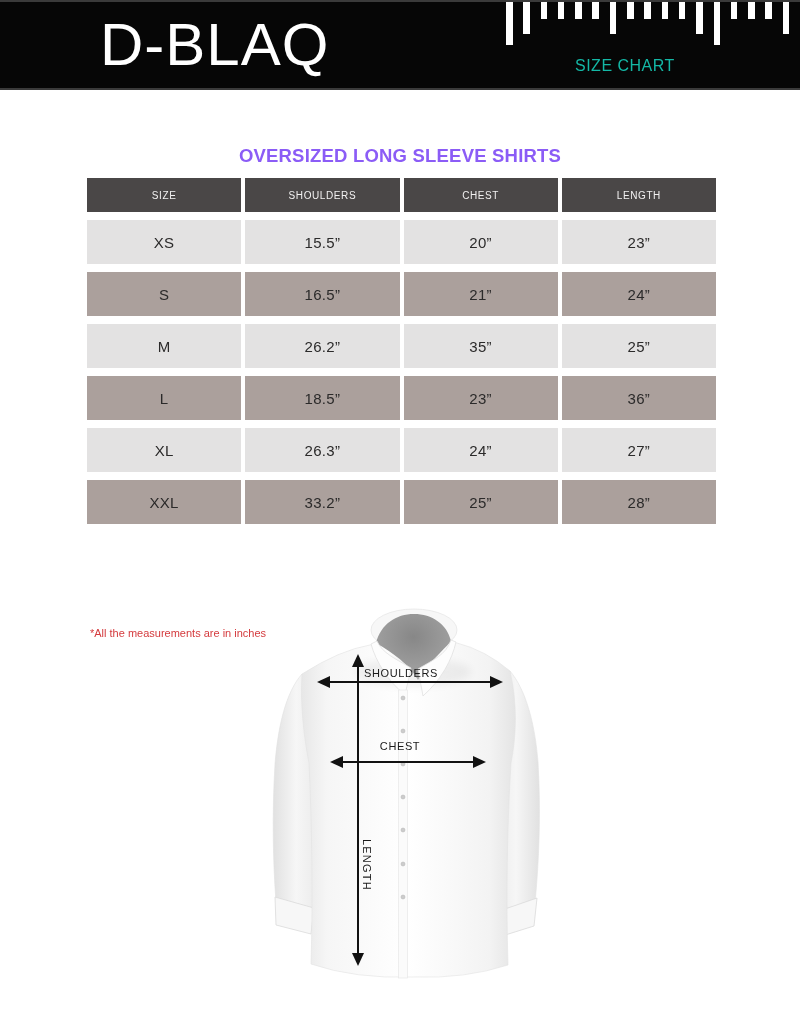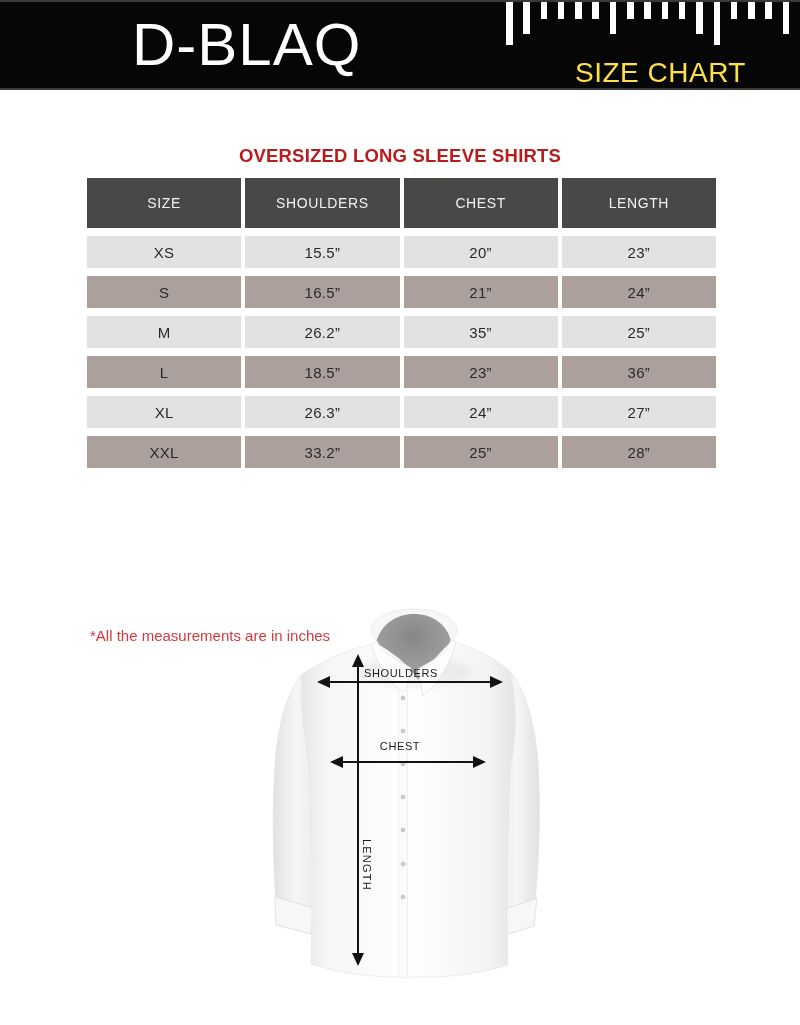--- a/index.html
+++ b/index.html
@@ -10,45 +10,45 @@
   *{margin:0;padding:0;box-sizing:border-box}
   html,body{background:#fff}
   body{font-family:"Liberation Sans","DejaVu Sans",sans-serif;}
   .page{position:relative;width:800px;height:1025px;background:var(--page_bg);overflow:hidden;}
 
   
   .topbar{position:absolute;left:0;top:0;width:800px;height:90px;
     background:var(--bar_bg);border-top:2px solid var(--bar_edge);
     border-bottom:2px solid var(--bar_edge);}
   .brand{position:absolute;left:100px;top:10px;color:#fff;font-size:60px;
-    font-weight:200;letter-spacing:1px;line-height:66px;margin-left:32px;}
+    font-weight:200;letter-spacing:1px;line-height:66px;}
   .ruler{position:absolute;left:506px;top:0;width:294px;height:48px;
     display:flex;gap:10.8px;align-items:flex-start;overflow:hidden;}
   .ruler .tick{width:6.5px;background:#fff;flex:0 0 auto;}
-  .sizechart-label{position:absolute;left:575px;top:55px;color:#fde047;
-    font-size:28px;letter-spacing:0.5px;}
+  .sizechart-label{position:absolute;left:575px;top:55px;color:#14b8a6;
+    font-size:16px;letter-spacing:0.5px;}
 
   
   .title{position:absolute;left:0;top:145px;width:800px;text-align:center;
-    font-size:18.5px;font-weight:600;color:#b91c1c;letter-spacing:0.2px;}
+    font-size:18.5px;font-weight:600;color:#8b5cf6;letter-spacing:0.2px;}
 
   
   .size-table{position:absolute;left:87px;top:178px;width:629px;
     display:grid;grid-template-columns:repeat(4,1fr);column-gap:4px;row-gap:8px;}
-  .size-table .hcell{height:50px;background:var(--header_bg);color:#f2f1f1;
+  .size-table .hcell{height:34px;background:var(--header_bg);color:#f2f1f1;
     display:flex;align-items:center;justify-content:center;
-    font-size:14px;letter-spacing:0.6px;}
-  .size-table .cell{height:32px;display:flex;align-items:center;justify-content:center;
+    font-size:10px;letter-spacing:0.6px;}
+  .size-table .cell{height:44px;display:flex;align-items:center;justify-content:center;
     font-size:15px;color:var(--text_dark);letter-spacing:0.3px;}
   .size-table .r-light .cell{background:var(--row_light);}
   .size-table .r-taupe .cell{background:var(--row_taupe);}
   .trow{display:contents;}
 
   
-  .note{position:absolute;left:90px;top:627px;color:var(--note_red);font-size:15px;}
+  .note{position:absolute;left:90px;top:627px;color:var(--note_red);font-size:11px;}
 
   
   .shirt-wrap{position:absolute;left:230px;top:600px;width:360px;height:420px;}
   .diag-label{position:absolute;color:#1a1a1a;font-size:11px;letter-spacing:0.6px;}
   .lbl-shoulders{left:330px;top:667px;width:142px;text-align:center;}
   .lbl-chest{left:330px;top:740px;width:140px;text-align:center;}
   .lbl-length{left:361px;top:839px;writing-mode:vertical-rl;text-orientation:mixed;letter-spacing:1.2px;}
 </style>
 </head>
 <body>

